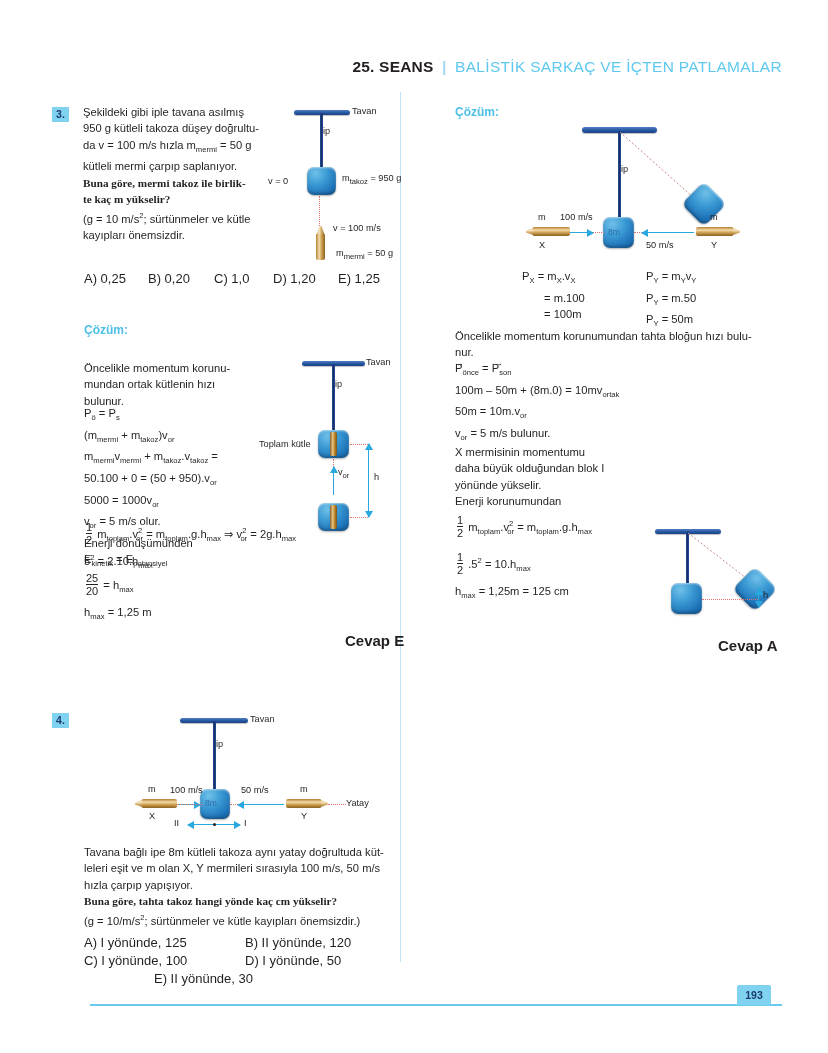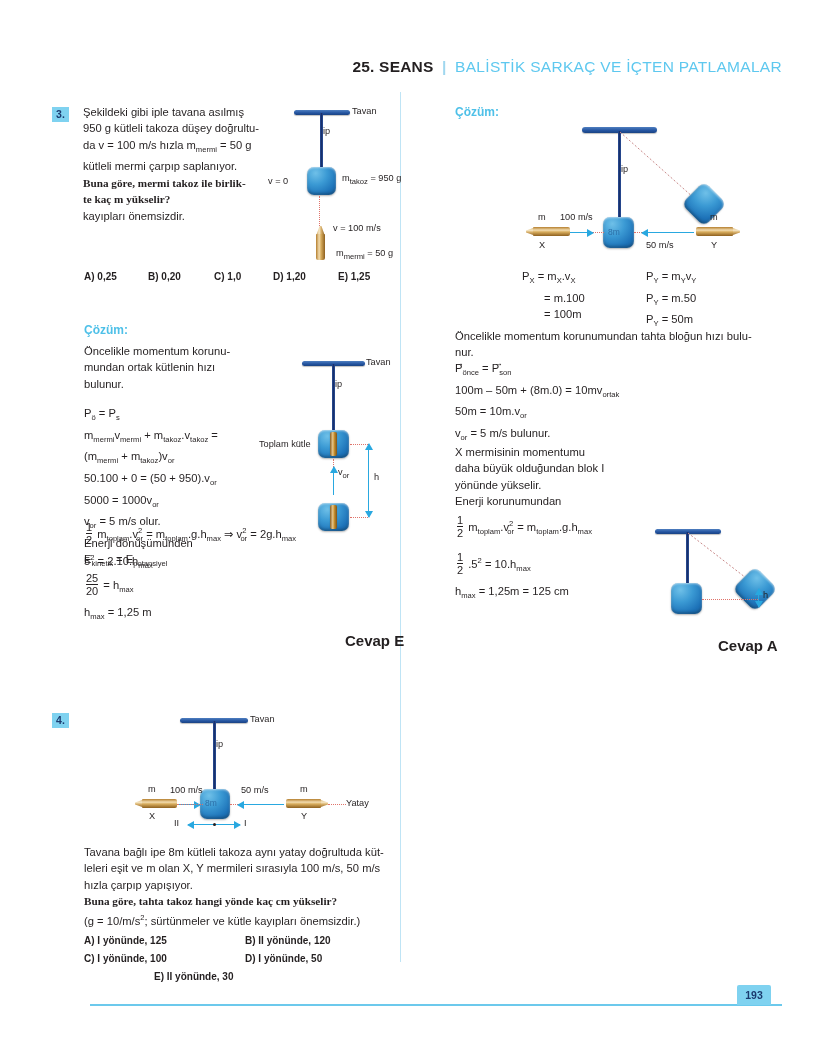--- a/index.html
+++ b/index.html
@@ -31,21 +31,21 @@
           text-align:center; line-height:15px; }
   .body-text { position:absolute; font-size:11.2px; line-height:16.4px;
                color:#231f20; }
   .body-text.just { text-align:justify; }
   .bold { font-weight:bold;font-family:Liberation Serif, serif; }
   .cozum { position:absolute; color:#4ec0e8; font-size:12px; font-weight:bold; }
   .mono-eq { position:absolute; font-size:11.2px; line-height:16.4px; }
   sub { font-size:7.6px; }
   sup { font-size:7.6px; }
   .cevap { position:absolute; font-weight:bold; font-size:15px; }
-  .opt { position:absolute; font-size:10px;font-weight:bold; }
+  .opt { position:absolute; font-size:13px; }
   .lbl { position:absolute; font-size:9.2px; color:#231f20; white-space:nowrap;}
 
   
   .fig { position:absolute; }
   .ceil { position:absolute; height:5px; border-radius:3px;
           background:linear-gradient(#4f7fc0,#23539f 60%,#1a4383);
           box-shadow:0 1px 1px rgba(0,0,0,.25); }
   .rope { position:absolute; width:3px;
           background:linear-gradient(90deg,#2a4f9b,#19316b 50%,#2a4f9b); }
   .block { position:absolute; border-radius:7px;
@@ -138,20 +138,23 @@
 
   <div class="body-text just" style="left:83px; top:104px; width:196px;">
     <div>Şekildeki gibi iple tavana asılmış</div>
     <div>950 g kütleli takoza düşey doğrultu-</div>
     <div>
       <span>da v = 100 m/s hızla m</span><sub>mermi</sub> <span>= 50 g</span>
     </div>
     <div>kütleli mermi çarpıp saplanıyor.</div>
     <div class="bold">Buna göre, mermi takoz ile birlik-</div>
     <div class="bold">te kaç m yükselir?</div>
+    <div>
+      <span>(g = 10 m/s</span><sup>2</sup><span>; sürtünmeler ve kütle</span>
+    </div>
     <div>kayıpları önemsizdir.</div>
   </div>
 
   <div class="fig" style="left:290px; top:105px; width:110px; height:160px;">
     <div class="ceil" style="left:4px; top:5px; width:56px;"></div>
     <div class="lbl" style="left:62px; top:1px;">Tavan</div>
     <div class="rope" style="left:30px; top:8px; height:55px;"></div>
     <div class="lbl" style="left:33px; top:21px;">ip</div>
     <div class="block" style="left:17px; top:62px; width:29px; height:28px;"></div>
     <div class="lbl" style="left:-22px; top:71px;">v = 0</div>
@@ -170,38 +173,38 @@
   </div>
 
   <div class="opt" style="left:84px; top:271px;">A) 0,25</div>
   <div class="opt" style="left:148px; top:271px;">B) 0,20</div>
   <div class="opt" style="left:214px; top:271px;">C) 1,0</div>
   <div class="opt" style="left:273px; top:271px;">D) 1,20</div>
   <div class="opt" style="left:338px; top:271px;">E) 1,25</div>
 
   <div class="cozum" style="left:84px; top:323px;">Çözüm:</div>
 
-  <div class="body-text just" style="left:84px; top:343px; width:170px;">
+  <div class="body-text just" style="left:84px; top:360px; width:170px;">
     <div>Öncelikle momentum korunu-</div>
     <div>mundan ortak kütlenin hızı</div>
     <div>bulunur.</div>
   </div>
 
   <div class="mono-eq" style="left:84px; top:405px; width:200px;">
     <div>
       <span>P</span><sub>ö</sub> <span>= P</span><sub>s</sub>
     </div>
     <div>
+      <span>(m</span><sub>mermi</sub>
+      <span>+ m</span><sub>takoz</sub><span>)v</span><sub>or</sub>
+    </div>
+    <div>
       <span>m</span><sub>mermi</sub><span>v</span><sub>mermi</sub>
       <span>+ m</span><sub>takoz</sub><span>.v</span><sub>takoz</sub>
       <span>=</span>
-    </div>
-    <div>
-      <span>(m</span><sub>mermi</sub>
-      <span>+ m</span><sub>takoz</sub><span>)v</span><sub>or</sub>
     </div>
     <div>
       <span>50.100 + 0 = (50 + 950).v</span><sub>or</sub>
     </div>
     <div>
       <span>5000 = 1000v</span><sub>or</sub>
     </div>
     <div>
       <span>v</span><sub>or</sub> <span>= 5 m/s olur.</span>
     </div>

